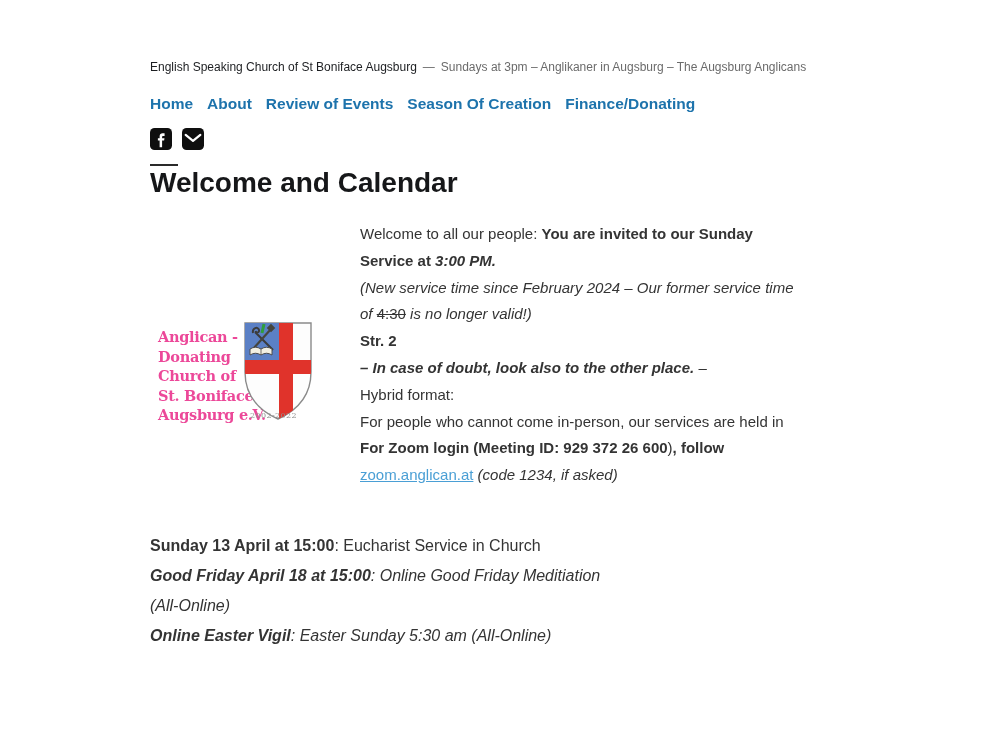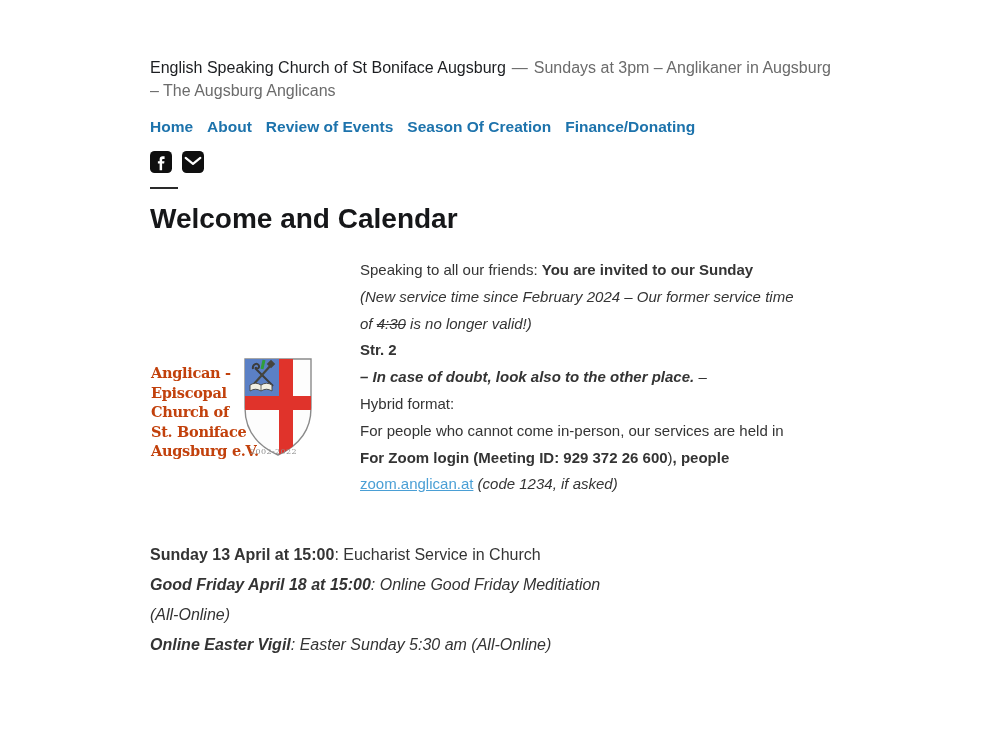--- a/index.html
+++ b/index.html
@@ -5,60 +5,60 @@
   * { margin:0; padding:0; box-sizing:border-box; }
   html,body { background:#ffffff; }
   .viewport {
     width:1000px; height:750px; overflow:hidden; background:#ffffff;
     font-family:"Liberation Sans", sans-serif; color:#343434;
     position:relative;
   }
   .page { width:700px; margin:0 auto; padding-top:56px; }
 
   
-  .brand { width:692px; font-size:16px; line-height:23px; }
+  .brand { width:692px; font-size:12px; line-height:23px; }
   .brand a.site-title { color:#1c1e21; text-decoration:none; }
   .brand .sep { color:#6b6b6b; padding:0 6px; }
   .brand .tagline { color:#6b6b6b; }
 
   .nav { margin-top:16px; font-size:15.5px; font-weight:700; }
   .nav a { color:var(--nav-link,#1d73ac); text-decoration:none; margin-right:14px;text-align:right; }
 
   .social { margin-top:15px; display:flex; gap:10px; }
   .social a { display:block; width:22px; height:22px; }
   .social svg { display:block; }
 
   .divider { width:28px; border:0; border-top:2px solid #2a2a2a; margin-top:14px; }
 
-  h1.page-title { margin-top:13px; font-size:28px; line-height:34px; font-weight:700; color:#161719; }
+  h1.page-title { font-size:28px; line-height:34px; font-weight:700; color:#161719; }
 
   
   .content { display:flex; margin-top:20px; }
   .crest-col { width:210px; flex-shrink:0; padding-top:100px; }
   .crest { position:relative; width:168px; height:106px; }
   .crest-text {
-    position:absolute; left:1px; top:7px;
+    position:absolute; left:8px; top:7px;
     font-family:"DejaVu Serif", serif; font-weight:700;
-    font-size:14.5px; line-height:19.5px; color:#c2410c; letter-spacing:-0.3px;
+    font-size:14.5px; line-height:19.5px; color:#ec4899; letter-spacing:-0.3px;
   }
   .crest-shield { position:absolute; left:92px; top:0; }
   .crest-years {
     position:absolute; left:100px; top:91px;
     font-family:"DejaVu Serif", serif; font-size:8px; color:#8f8f8f; letter-spacing:0.4px;
     white-space:nowrap;
   }
 
   .intro-col { flex:1; font-size:15px; line-height:26.8px; color:#343434; padding-top:1px; }
   .line { white-space:nowrap; }
 
   .sg-n  { }
   .sg-b  { font-weight:700; }
   .sg-i  { font-style:italic; }
   .sg-bi { font-weight:700; font-style:italic; }
-  .sg-is { font-style:italic; text-decoration:line-through;margin-top:48px; }
+  .sg-is { text-decoration:line-through;margin-top:48px; }
   a.sg-link { color:var(--body-link,#4a9fd5); }
 
   .events { margin-top:42px; font-size:16px; line-height:30px; color:#343434; }
 </style>
 </head>
 <body>
 
 <div class="viewport">
   <div class="page">
 
@@ -88,21 +88,21 @@
     </header>
 
     <h1 class="page-title">Welcome and Calendar</h1>
 
     <div class="content">
 
       <div class="crest-col">
         <div class="crest">
           <div class="crest-text">
             <div>Anglican -</div>
-            <div>Episcopal</div>
+            <div>Donating</div>
             <div>Church of</div>
             <div>St. Boniface</div>
             <div>Augsburg e.V.</div>
           </div>
           <svg class="crest-shield" width="72" height="102" viewBox="0 0 72 102">
             <defs>
               <clipPath id="shieldClip">
                 <path d="M3,3 H69 V52 C69,76 56,90 36,99 C16,90 3,76 3,52 Z"></path>
               </clipPath>
             </defs>
@@ -117,28 +117,29 @@
               <rect x="26" y="5" width="6" height="6" fill="#46453d" transform="rotate(45 29 8)"></rect>
               <path d="M8,29 Q13.5,25.5 19,29 Q24.5,25.5 30,29 L30,35 Q24.5,31.5 19,35 Q13.5,31.5 8,35 Z" fill="#f2efe2" stroke="#4d4d4d" stroke-width="1"></path>
               <path d="M19,29 L19,35" stroke="#4d4d4d" stroke-width="0.8"></path>
             </g>
           </svg>
           <div class="crest-years">2002-2022</div>
         </div>
       </div>
 
       <div class="intro-col">
-          <div class="line"><span class="sg-n">Speaking to all our friends: </span><span class="sg-b">You are invited to our Sunday</span></div>
+          <div class="line"><span class="sg-n">Welcome to all our people: </span><span class="sg-b">You are invited to our Sunday</span></div>
+          <div class="line"><span class="sg-b">Service at </span><span class="sg-bi">3:00 PM.</span></div>
           <div class="line"><span class="sg-i">(New service time since February 2024 – Our former service time</span></div>
           <div class="line"><span class="sg-i">of </span><span class="sg-is">4:30</span><span class="sg-i"> is no longer valid!)</span></div>
           <div class="line"><span class="sg-b">Str. 2</span></div>
           <div class="line"><span class="sg-bi">– In case of doubt, look also to the other place.</span><span class="sg-n"> –</span></div>
           <div class="line"><span class="sg-n">Hybrid format:</span></div>
           <div class="line"><span class="sg-n">For people who cannot come in-person, our services are held in</span></div>
-          <div class="line"><span class="sg-b">For Zoom login (Meeting ID: 929 372 26 600</span><span class="sg-n">)</span><span class="sg-b">, people</span></div>
+          <div class="line"><span class="sg-b">For Zoom login (Meeting ID: 929 372 26 600</span><span class="sg-n">)</span><span class="sg-b">, follow</span></div>
           <div class="line"><a href="#" class="sg-link">zoom.anglican.at</a><span class="sg-n"> </span><span class="sg-i">(code 1234, if asked)</span></div>
         </div>
     </div>
 
     <div class="events">
         <div class="line"><span class="sg-b">Sunday 13 April at 15:00</span><span class="sg-n">: Eucharist Service in Church</span></div>
         <div class="line"><span class="sg-bi">Good Friday April 18 at 15:00</span><span class="sg-i">: Online Good Friday Meditiation</span></div>
         <div class="line"><span class="sg-i">(All-Online)</span></div>
         <div class="line"><span class="sg-bi">Online Easter Vigil</span><span class="sg-i">: Easter Sunday 5:30 am (All-Online)</span></div>
       </div>

